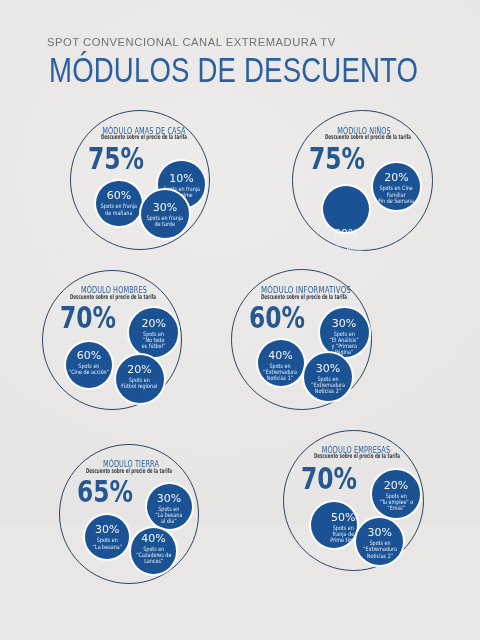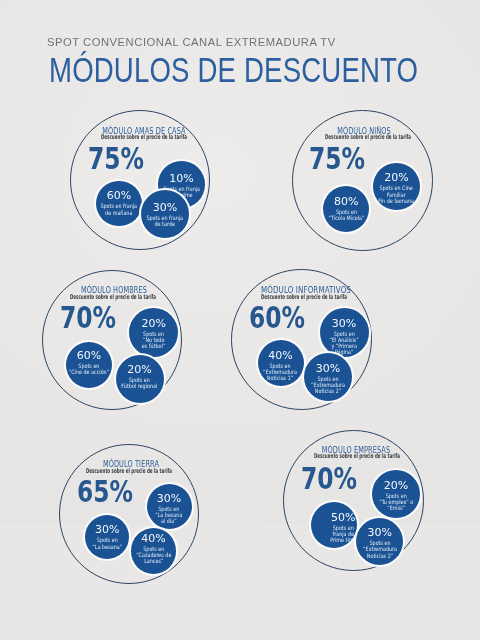--- a/index.html
+++ b/index.html
@@ -83,21 +83,21 @@
             <div class="pc" style="font-size: 11px; transform: scaleX(1);">20%</div>
             <div class="lbl" style="font-size: 6px; line-height: 6.2px; transform: scaleX(0.805);">
               <div class="lbline">Spots en Cine</div>
               <div class="lbline">Familiar</div>
               <div class="lbline">Fin de Semana</div>
             </div>
           </div>
         </div>
         <div class="bub" style="left: 323.1px; top: 186.3px; width: 46.2px; height: 46.2px;">
           <div class="bubinner" style="margin-top: 9.8px;">
-            <div class="pc" style="font-size: 11px; transform: scaleX(1);">80%</div>
+            <div class="pc" style="font-size: 11px; transform: scaleX(1); margin-top: 32px;">80%</div>
             <div class="lbl" style="font-size: 6px; line-height: 6.2px; transform: scaleX(0.805);">
               <div class="lbline">Spots en</div>
               <div class="lbline">“Tícola Mícola”</div>
             </div>
           </div>
         </div>
       </div>
       <div class="module">
         <div class="ring" style="left: 41.7px; top: 269.5px; width: 140.4px; height: 140.4px;"></div>
         <div class="mtitle" style="left: -45.6px; top: 285.2px; width: 320px; transform: scaleX(0.7);">MÓDULO HOMBRES</div>

